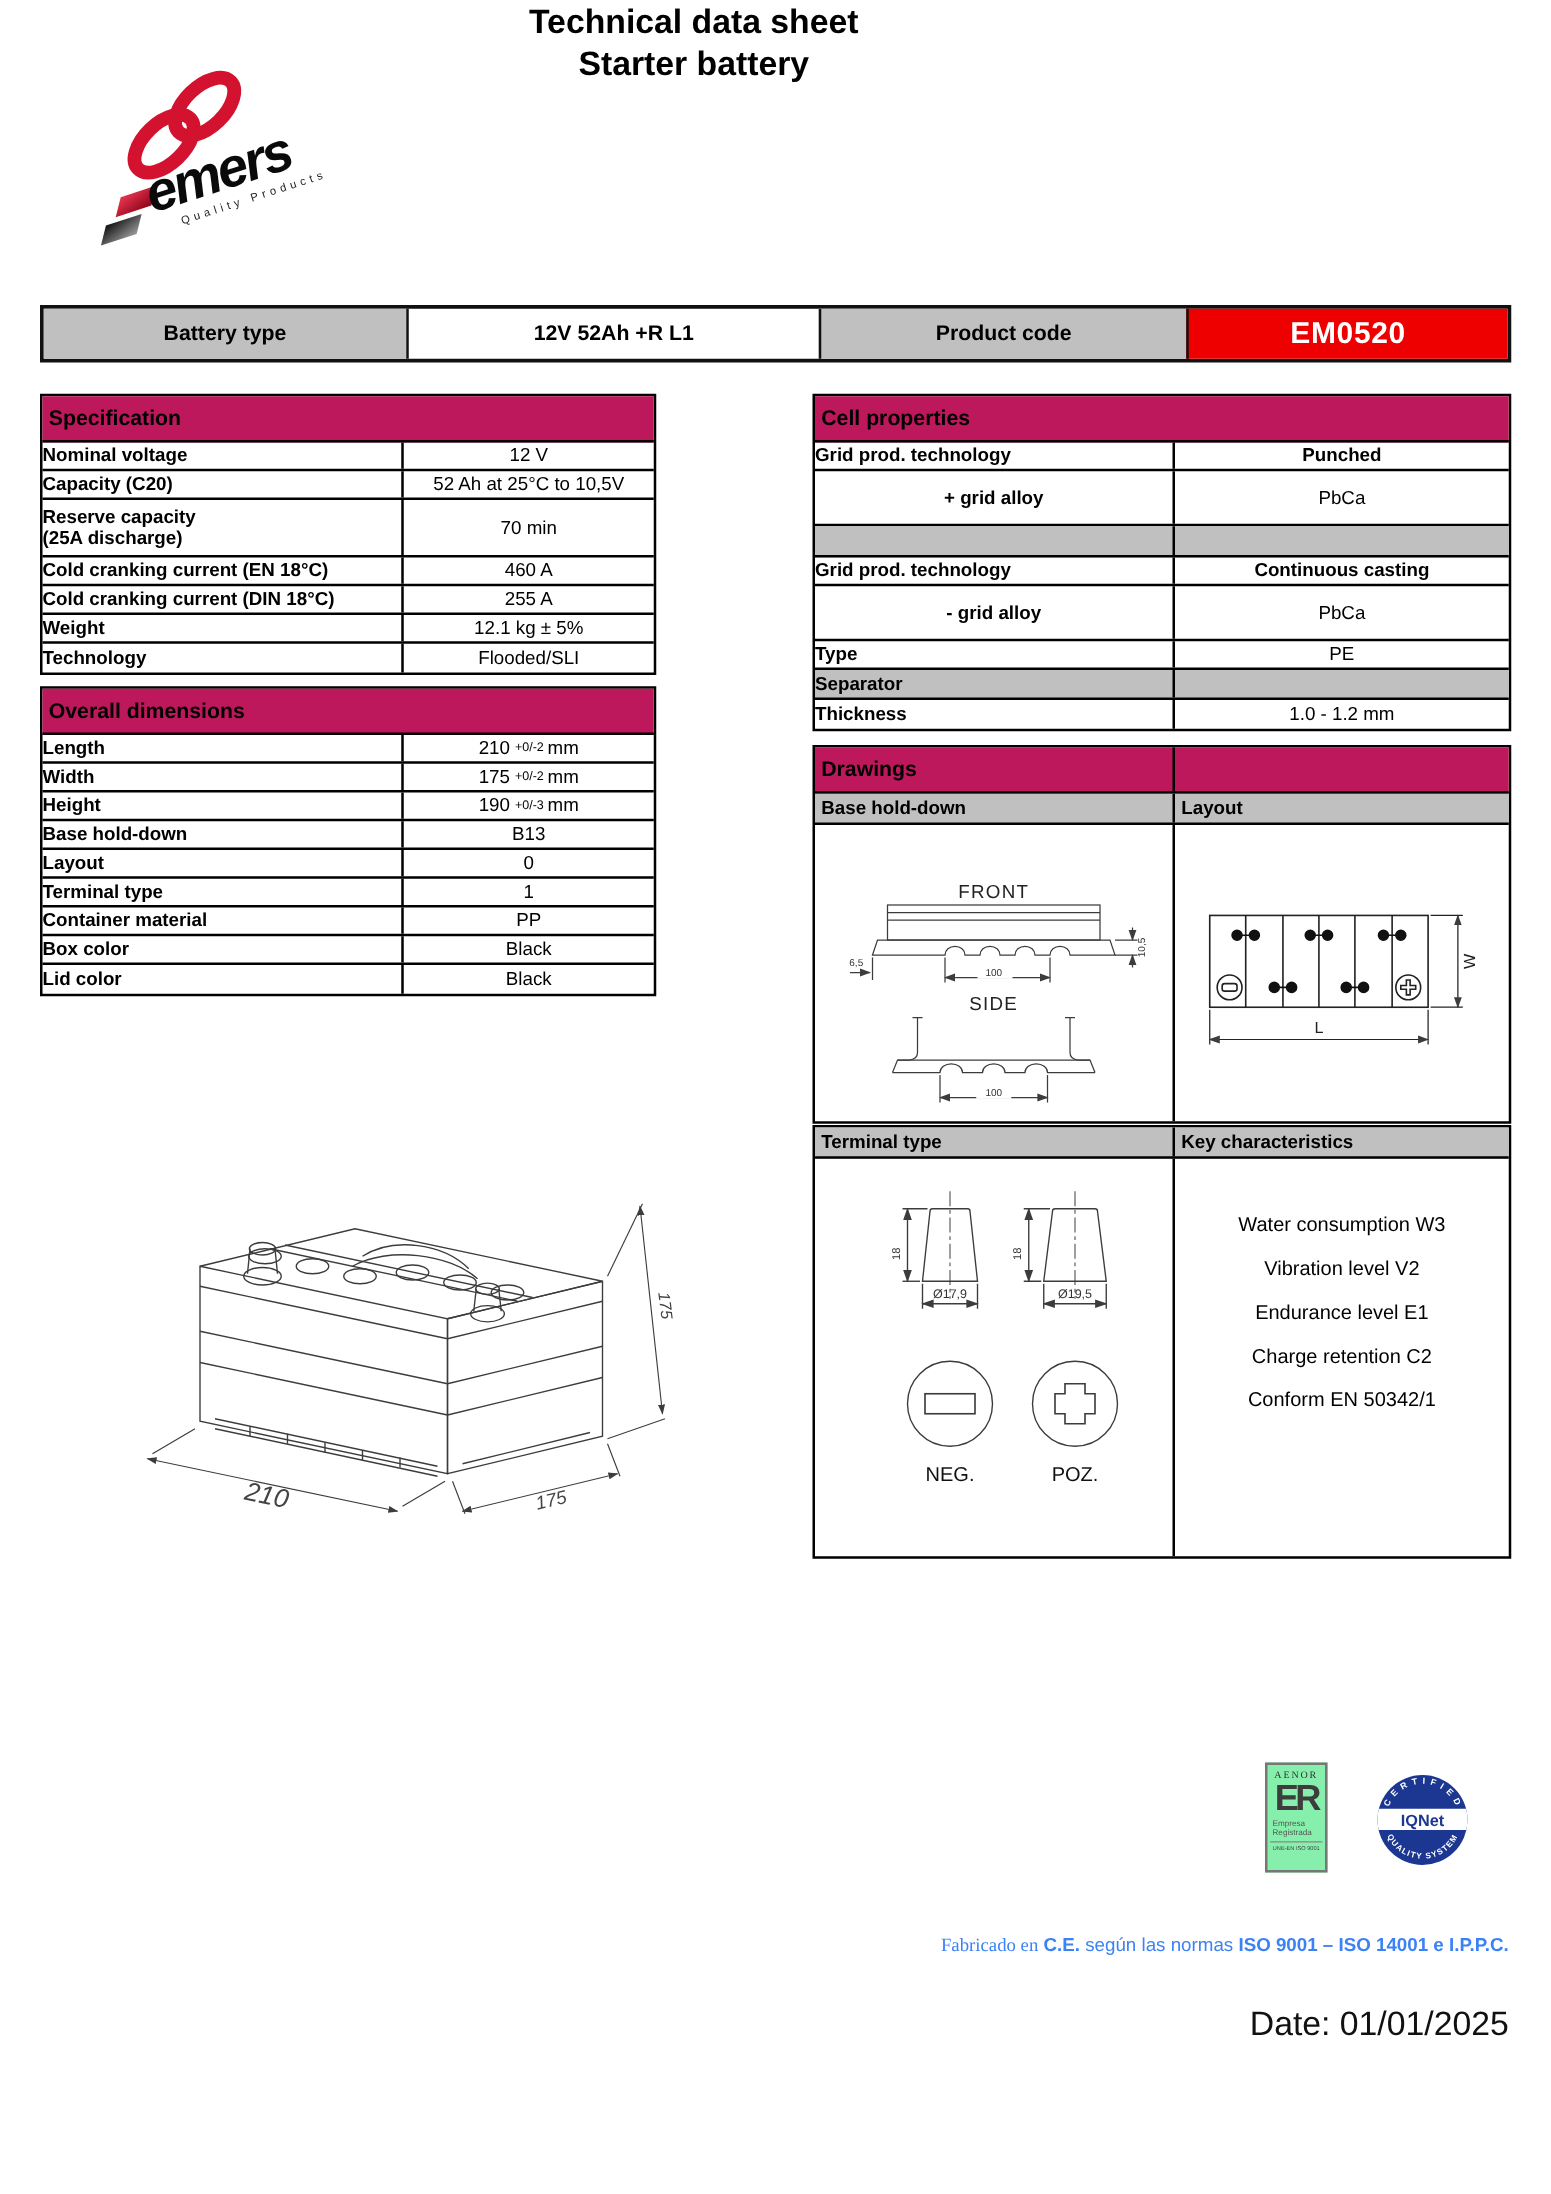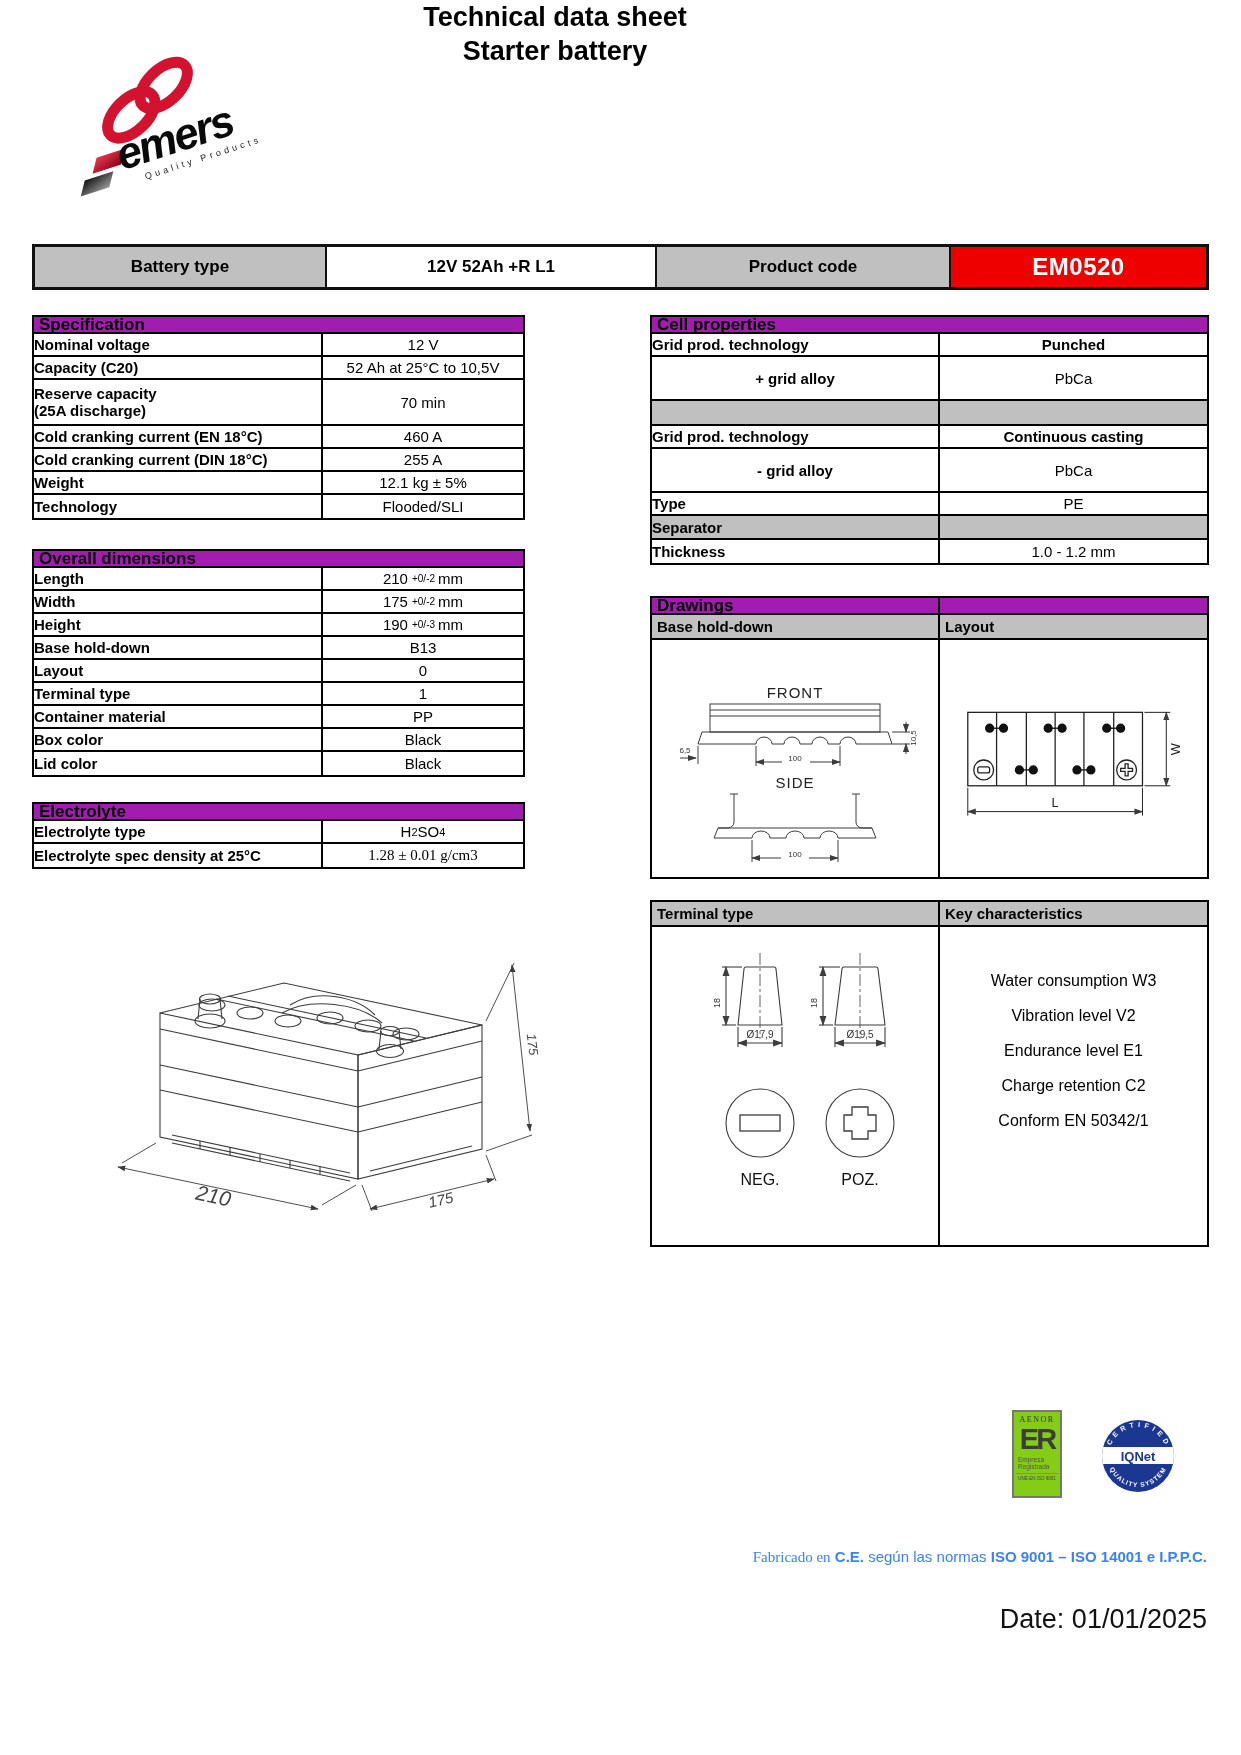--- a/index.html
+++ b/index.html
@@ -11,21 +11,21 @@
   .titles .t{font-size:27px;font-weight:bold;line-height:34px;}
   
   .hdr-table{position:absolute;left:32px;top:244px;width:1177px;height:46px;box-sizing:border-box;
              border:3px solid #111;display:grid;grid-template-columns:290px 330px 294px auto;}
   .hcell{display:flex;align-items:center;justify-content:center;font-weight:bold;font-size:17px;box-sizing:border-box;}
   .hcell+.hcell{border-left:2px solid #111;}
   .gray{background:#c0c0c0;}
   .hcell.red{color:#fff;font-size:24px;letter-spacing:.5px;}
   
   .tbl{position:absolute;box-sizing:border-box;border:2px solid #000;background:#fff;}
-  .ttl{height:17px;background:#a21caf;display:flex;align-items:center;padding-left:5px;
+  .ttl{height:37px;background:#be185d;display:flex;align-items:center;padding-left:5px;
        font-weight:bold;font-size:17px;border-bottom:2px solid #000;box-sizing:border-box;}
   .ttl.split{padding-left:0;}
   .row{display:flex;border-bottom:2px solid #000;box-sizing:border-box;height:23px;}
   .row:last-child{border-bottom:none;}
   .row.tall{height:46px;}
   .row.mid{height:44px;}
   .row.grayrow{height:25px;background:#c0c0c0;}
   .row.seprow{height:24px;background:#c0c0c0;}
   .lblc{box-sizing:border-box;border-right:2px solid #000;display:flex;flex-direction:column;justify-content:center;
         padding-left:0;font-weight:bold;font-size:15px;line-height:17px;}
@@ -39,21 +39,21 @@
   .serifval{font-family:"Liberation Serif",serif;font-size:15px;}
   
   .dhead{display:flex;background:#c0c0c0;border-bottom:2px solid #000;height:25px;box-sizing:border-box;}
   .dhead .dcellh{font-weight:bold;font-size:15px;display:flex;align-items:center;padding-left:5px;box-sizing:border-box;}
   .dbody{display:flex;}
   .dcol{box-sizing:border-box;position:relative;}
   .dcol.first{border-right:2px solid #000;}
   .keychars{padding-top:36px;text-align:center;font-size:16px;line-height:35px;}
   
   .aenor{position:absolute;left:1012px;top:1410px;width:50px;height:88px;box-sizing:border-box;
-         border:2px solid #777;text-align:center;background:#84cc16;}
+         border:2px solid #777;text-align:center;background:#86efac;}
   .aenor-name{font-size:8px;letter-spacing:1.5px;color:#333;margin-top:3px;font-family:"Liberation Serif",serif;}
   .aenor-er{font-size:29px;font-weight:bold;color:#3d3d3d;letter-spacing:-3px;line-height:30px;}
   .aenor-sub{font-size:6.5px;color:#555;line-height:7px;text-align:left;padding-left:4px;margin-top:2px;}
   .aenor-std{font-size:4.5px;color:#444;border-top:1px solid #888;margin:3px 2px 0 2px;padding-top:2px;}
   .iqnet{position:absolute;left:1100px;top:1418px;}
   
   .fabricado{position:absolute;right:34px;top:1548px;font-size:15px;color:#3b82f6;}
   .fabricado .sfx{font-family:"Liberation Serif",serif;}
   .date{position:absolute;right:34px;top:1604px;font-size:27px;color:#111;}
   .logo-svg{position:absolute;left:70px;top:52px;}
@@ -189,36 +189,20 @@
     <div class="row">
       <div class="lblc">Box color</div>
       <div class="valc">Black</div>
     </div>
     <div class="row">
       <div class="lblc">Lid color</div>
       <div class="valc">Black</div>
     </div>
   </div>
 
-  <div class="tbl left-w" style="left:32px;top:802px;width:493px;">
-    <div class="ttl">Electrolyte</div>
-    <div class="row">
-      <div class="lblc">Electrolyte type</div>
-      <div class="valc">
-        <span>H</span>
-          <span class="sub">2</span>
-          <span>SO</span>
-          <span class="sub">4</span>
-      </div>
-    </div>
-    <div class="row">
-      <div class="lblc">Electrolyte spec density at 25°C</div>
-      <div class="valc serifval">1.28 ± 0.01 g/cm3</div>
-    </div>
-  </div>
 
   <div class="tbl right-w" style="left:650px;top:315px;width:559px;">
     <div class="ttl">Cell properties</div>
     <div class="row">
       <div class="lblc">Grid prod. technology</div>
       <div class="valc b">Punched</div>
     </div>
     <div class="row mid">
       <div class="lblc center">+ grid alloy</div>
       <div class="valc">PbCa</div>

